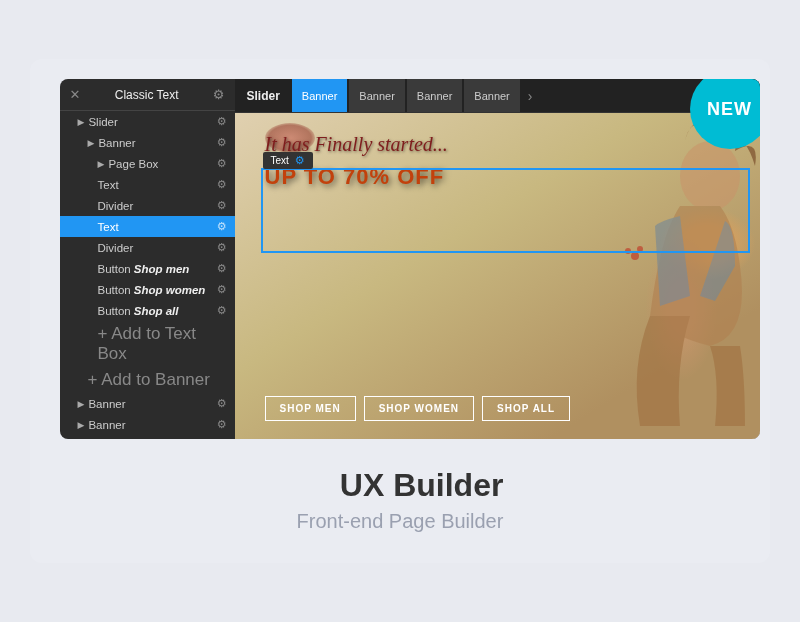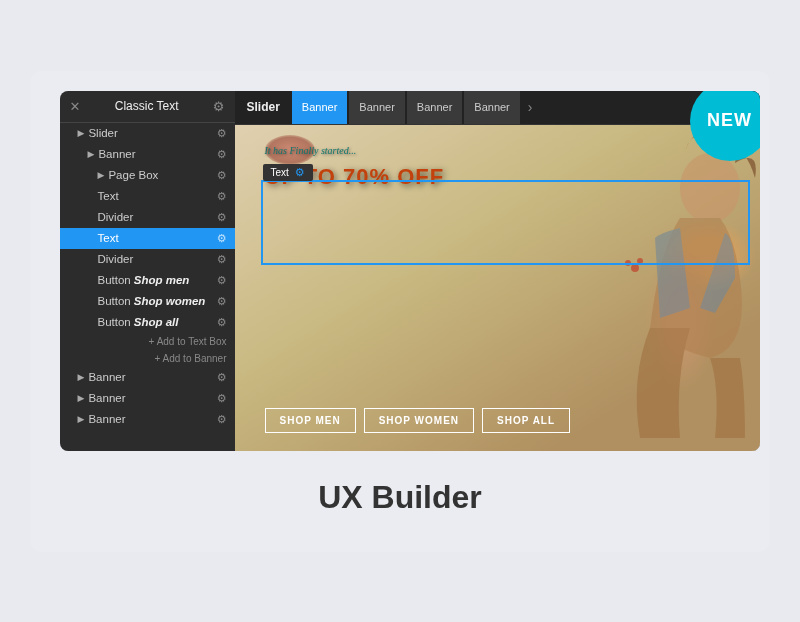--- a/index.html
+++ b/index.html
@@ -132,28 +132,27 @@
       font-style: italic;
       font-weight: 600;
       color: #eee;
       margin-left: 3px;
     }
 
     .add-btn {
       display: flex;
       align-items: center;
       padding: 3px 8px;
-      font-size: 10px;
+      font-size: 17px;
       color: #888;
       cursor: pointer;
-      justify-content: flex-end;
     }
 
     .add-btn.indent3 { padding-left: 38px; }
-    .add-btn.indent2 { padding-left: 12px; }
+    .add-btn.indent2 { padding-left: 28px; }
 
     
     .right-panel {
       flex: 1;
       display: flex;
       flex-direction: column;
       background: #1a1a1a;
       overflow: hidden;
     }
 
@@ -233,22 +232,22 @@
     .slide-text-overlay {
       position: absolute;
       left: 30px;
       top: 20px;
       z-index: 3;
     }
 
     .slide-tagline {
       font-family: 'Georgia', serif;
       font-style: italic;
-      color: #0f766e;
-      font-size: 10px;
+      color: #7f1d1d;
+      font-size: 20px;
       margin-bottom: 8px;
       text-shadow: 1px 1px 3px rgba(0,0,0,0.5);
     }
 
     .slide-headline {
       font-size: 32px;
       font-weight: 900;
       color: white;
       text-shadow: 2px 2px 6px rgba(0,0,0,0.6);
       line-height: 1.1;
@@ -492,14 +491,15 @@
           <button class="slide-btn">SHOP MEN</button>
           <button class="slide-btn">SHOP WOMEN</button>
           <button class="slide-btn">SHOP ALL</button>
         </div>
       </div>
     </div>
   </div>
 
   <div class="card-footer">
     <div class="card-title">UX Builder</div>
+    <div class="card-subtitle">Front-end Page Builder</div>
   </div>
 </div>
 
 </body></html>

